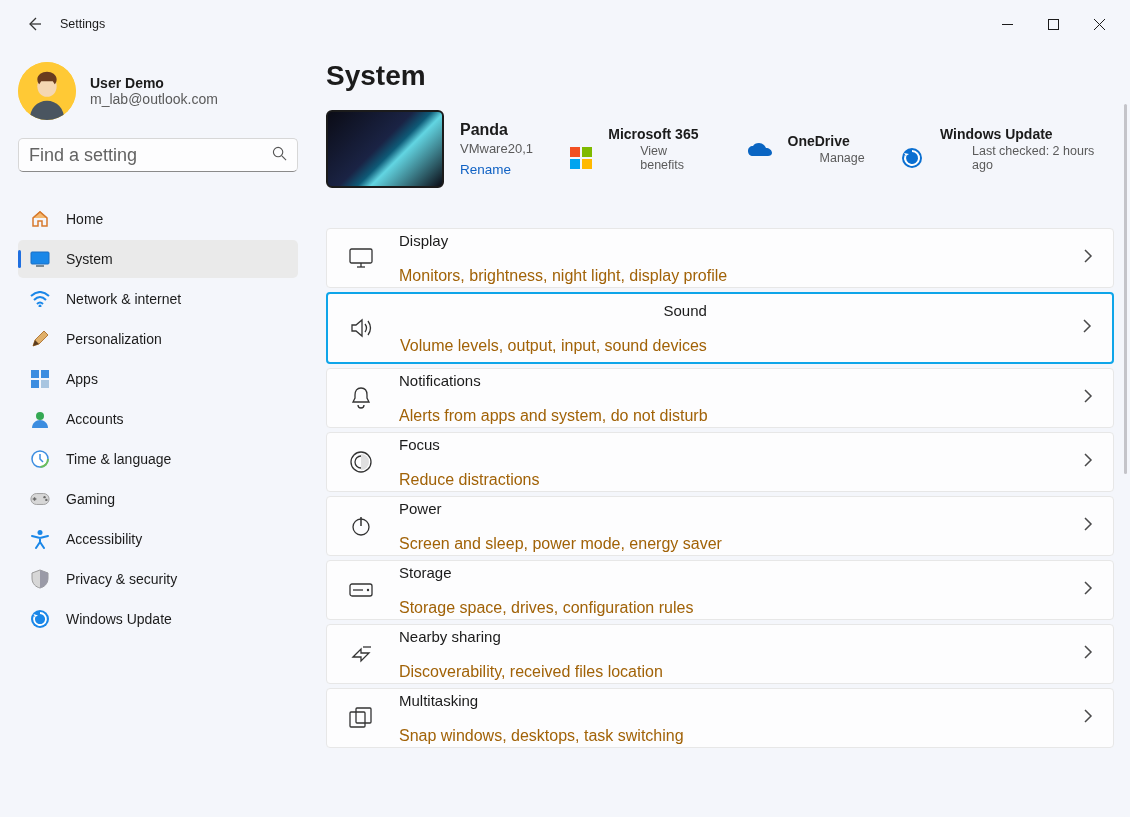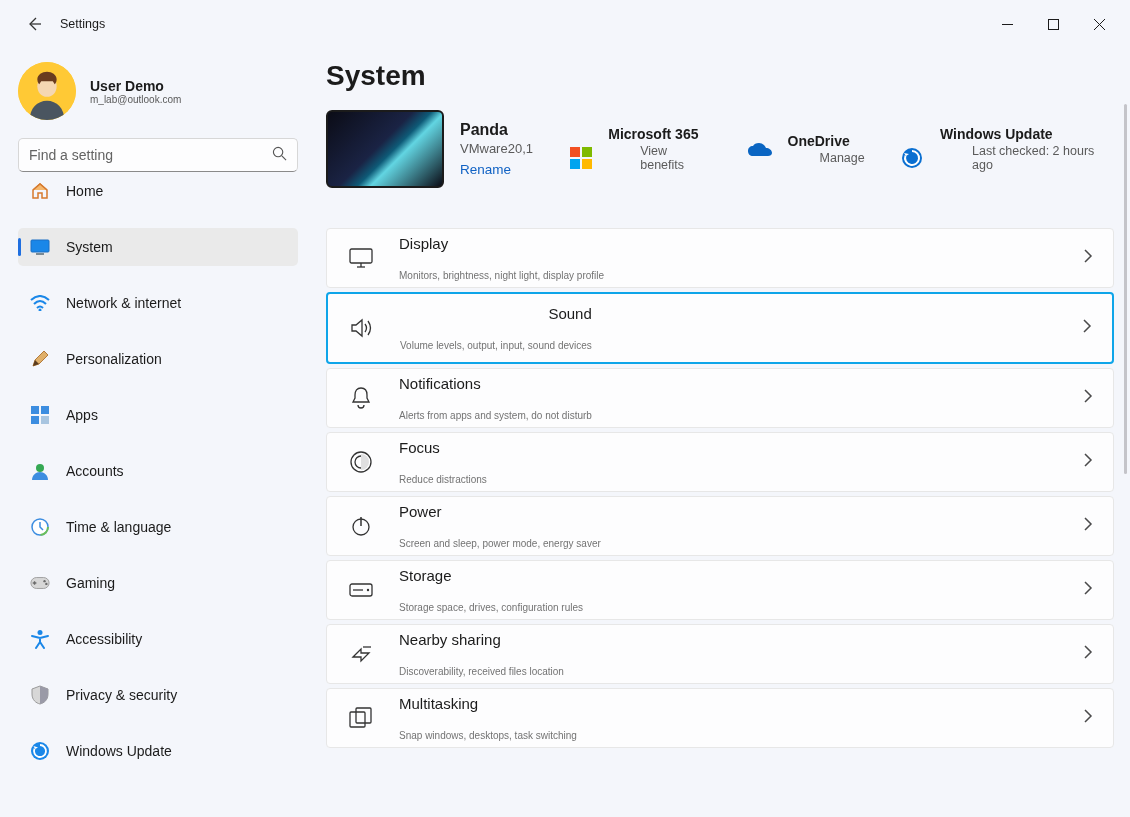--- a/index.html
+++ b/index.html
@@ -70,36 +70,37 @@
   }
   .avatar {
     width: 58px; height: 58px; border-radius: 50%;
     background: #ffc935;
     display: flex; align-items: flex-end; justify-content: center;
     overflow: hidden;
     position: relative;
   }
   .avatar svg { width: 100%; height: 100%; }
   .profile-texts .name { font-size: 14px; font-weight: 600; }
-  .profile-texts .email { font-size: 10px; color: #5a5a5a; }
+  .profile-texts .email { font-size: 14px; color: #5a5a5a; }
   .search-box {
     height: 34px;
     width: 280px;
     border: 1px solid #d7d7d7;
     border-bottom: 1.5px solid #8a8a8a;
     border-radius: 5px;
     background: #fdfdfe;
     display: flex;
     align-items: center;
     padding: 0 10px;
-    font-size: 14px;
+    font-size: 18px;
     color: #636363;
+    margin-bottom: 28px;
   }
   .search-box .sicon { margin-left: auto; }
-  .nav-list { list-style: none; display: flex; flex-direction: column; gap: 18px; }
+  .nav-list { list-style: none; display: flex; flex-direction: column; gap: 2px; }
   .nav-item {
     display: flex;
     align-items: center;
     gap: 16px;
     height: 38px;
     padding: 0 12px;
     border-radius: 5px;
     font-size: 14px;
     cursor: pointer;
     position: relative;
@@ -165,21 +166,21 @@
     cursor:pointer;
   }
   .row.highlight {
     border:2px solid #0ea5e9;
     height:72px;
     text-align:right;
   }
   .row .ricon { width:28px; height:28px; display:flex; align-items:center; justify-content:center; margin-right: 24px;}
   .row .rt { display:flex; flex-direction:column;}
   .row .rt .r1 { font-size:15px; }
-  .row .rt .r2 { font-size:10px; color:#737373; margin-top:18px; }
+  .row .rt .r2 { font-size:16px; color:#a16207; margin-top:18px; }
   .row .chev { margin-left:auto; color:#4a4a4a; }
   
   .fake-scroll {
     position:absolute; right:3px; top:56px;
     width:3px; height:370px;
     background:#c4c4c9;
     border-radius:2px;
   }
 </style>
 </head>

